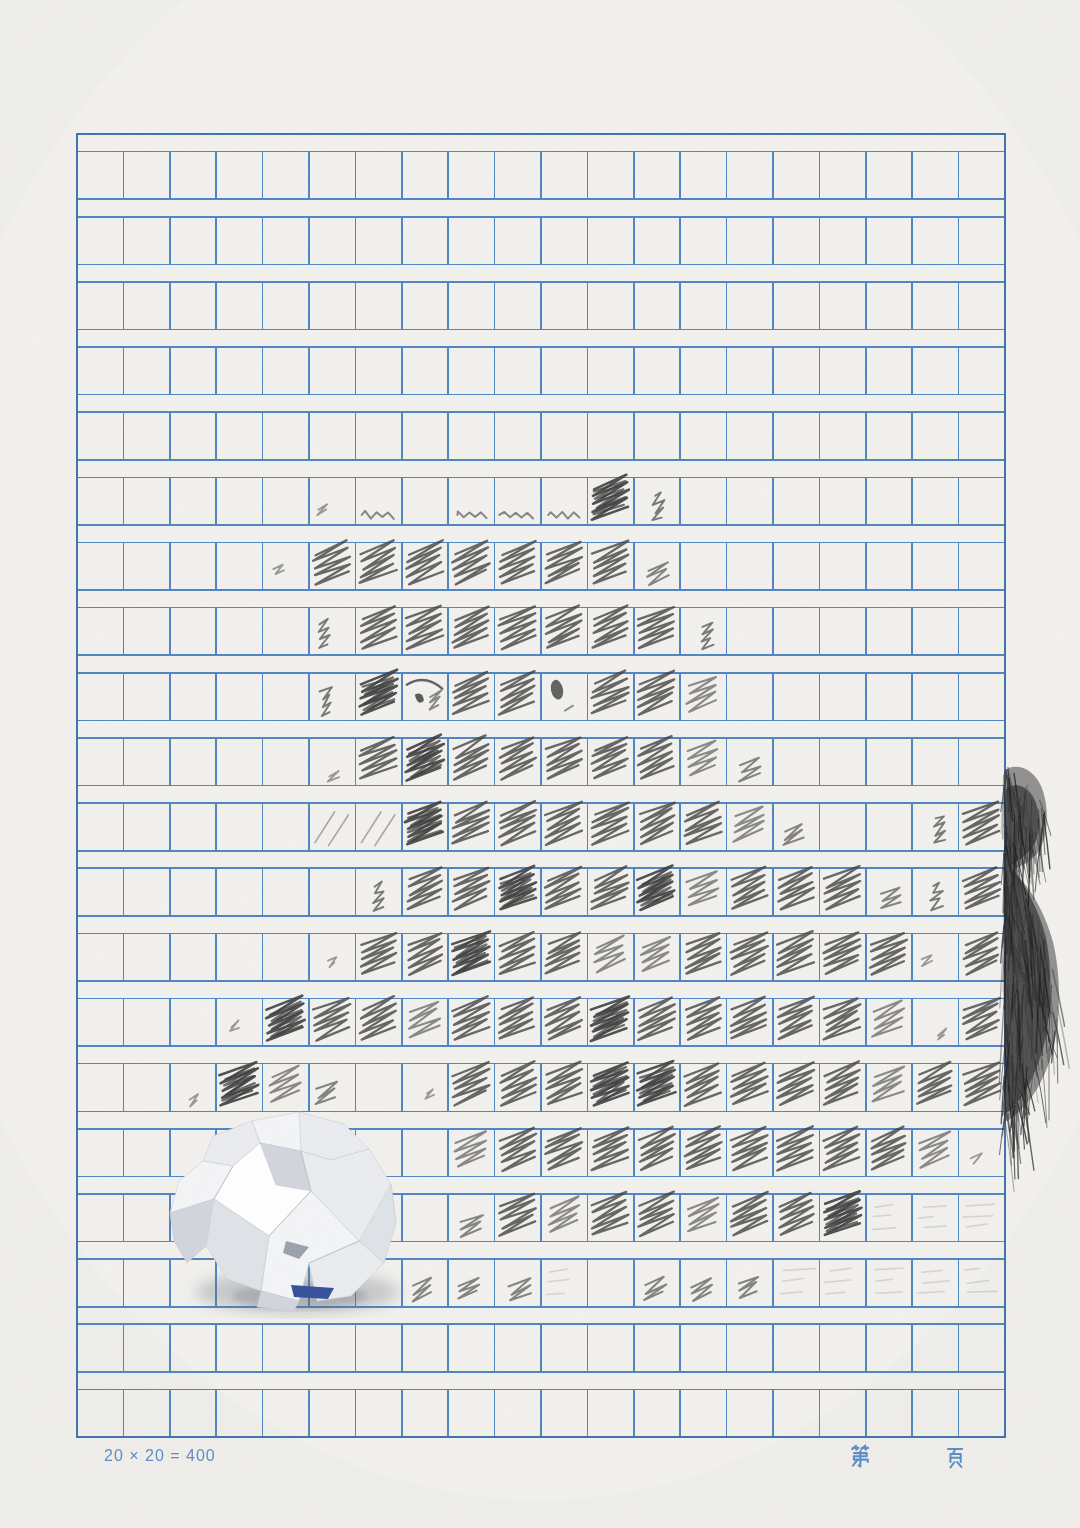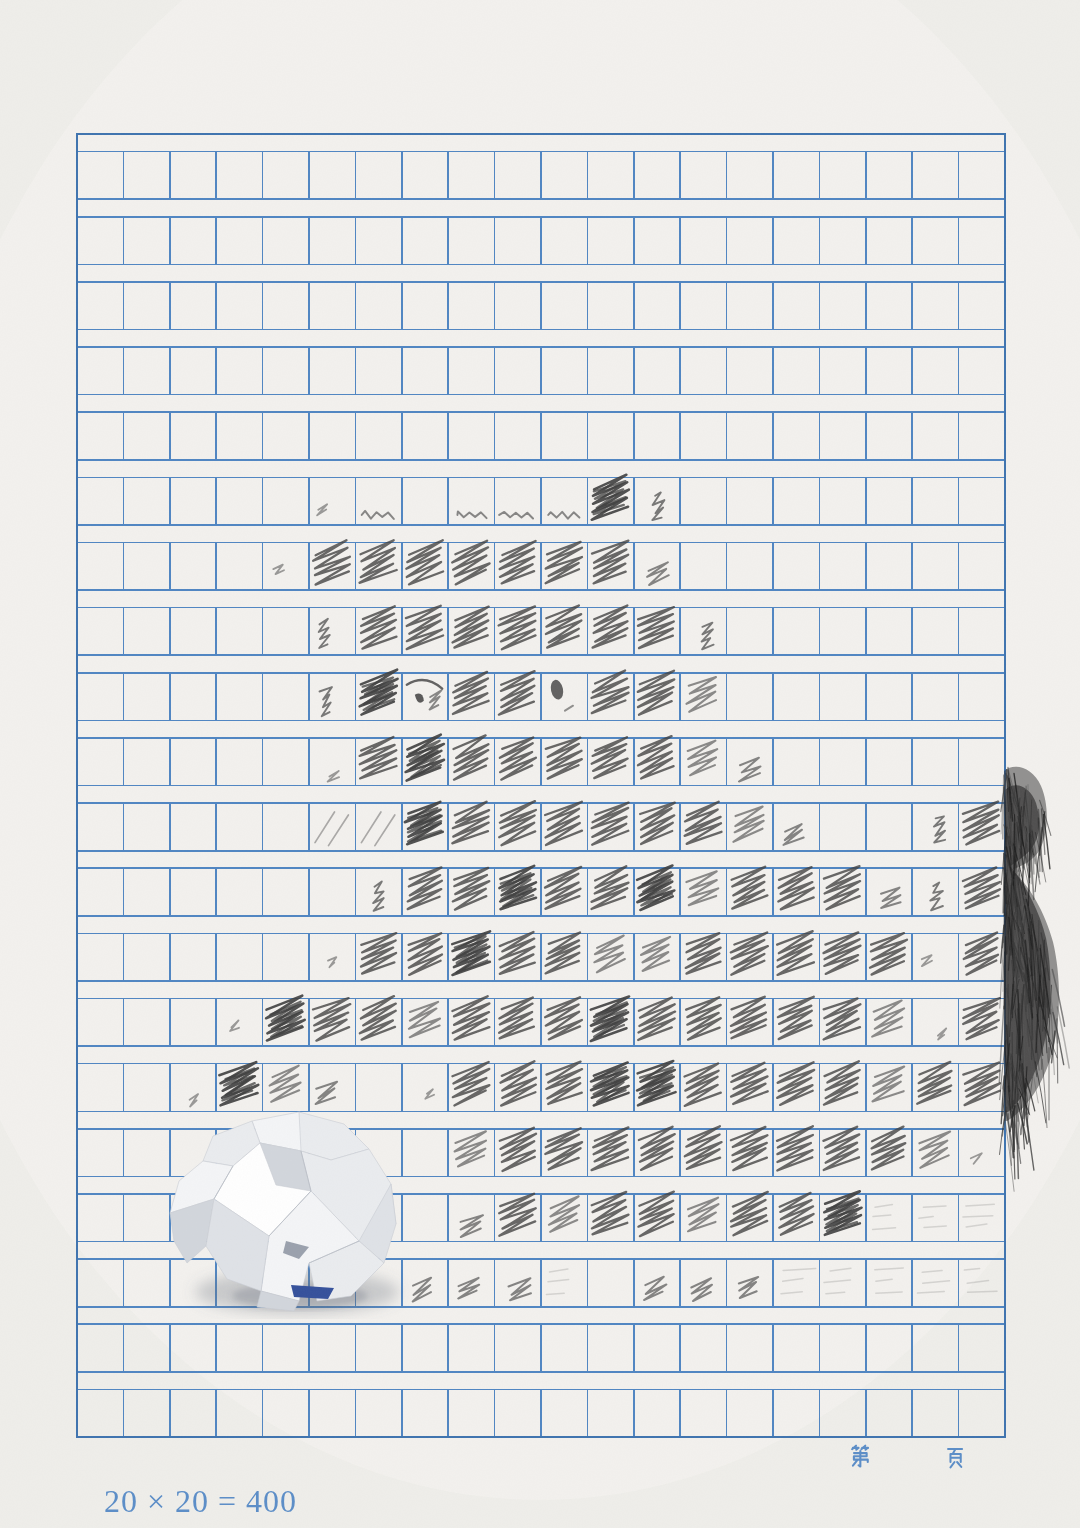--- a/index.html
+++ b/index.html
@@ -1,23 +1,22 @@
 <!DOCTYPE html>
 <html><head>
 <meta charset="utf-8">
 <style>
   html,body{margin:0;padding:0;}
   body{width:1080px;height:1528px;overflow:hidden;font-family:"Liberation Sans",sans-serif;}
   .page{position:relative;width:1080px;height:1528px;background:#f1f0ed;}
   #scene{position:absolute;left:0;top:0;}
   .footer-formula{
     position:absolute;left:104px;top:1447px;
-    font-size:32px;letter-spacing:1px;font-weight:400;
-    font-family:Liberation Serif, serif;
-    margin-top:36px;
+    font-size:16px;letter-spacing:1px;font-weight:400;
+    font-family:Liberation Sans, sans-serif;
   }
   .page-label{position:absolute;left:0;top:0;width:0;height:0;}
   .cjk{position:absolute;}
   .cjk path{fill:none;stroke-width:1.5;stroke-linecap:round;stroke-linejoin:round;}
 </style>
 </head>
 <body>
 
 <div class="page" style="background: rgb(241, 240, 237);">
   <svg id="scene" width="1080" height="1528" viewBox="0 0 1080 1528">

